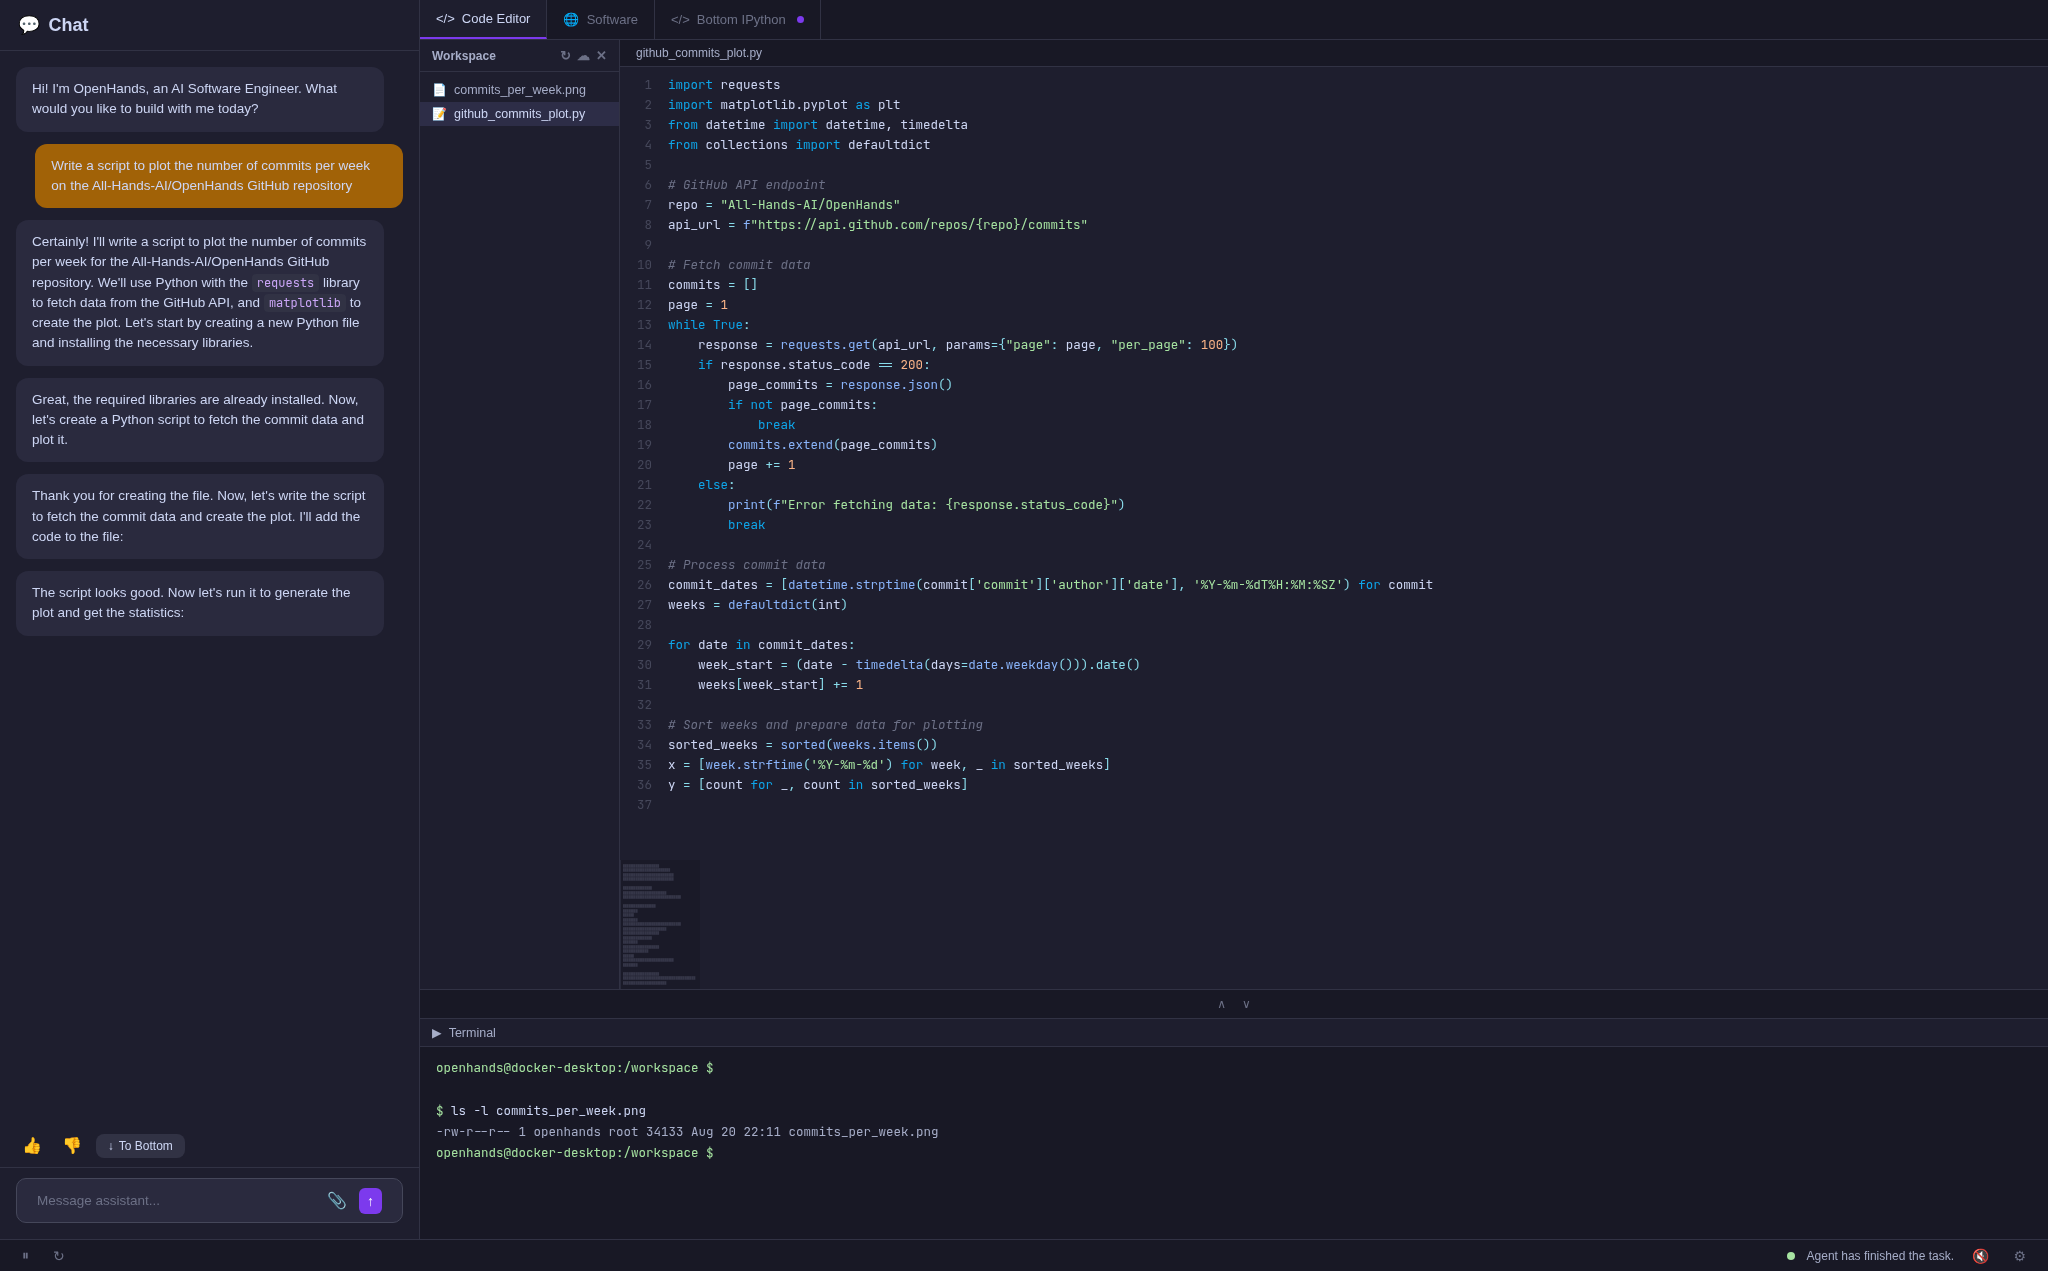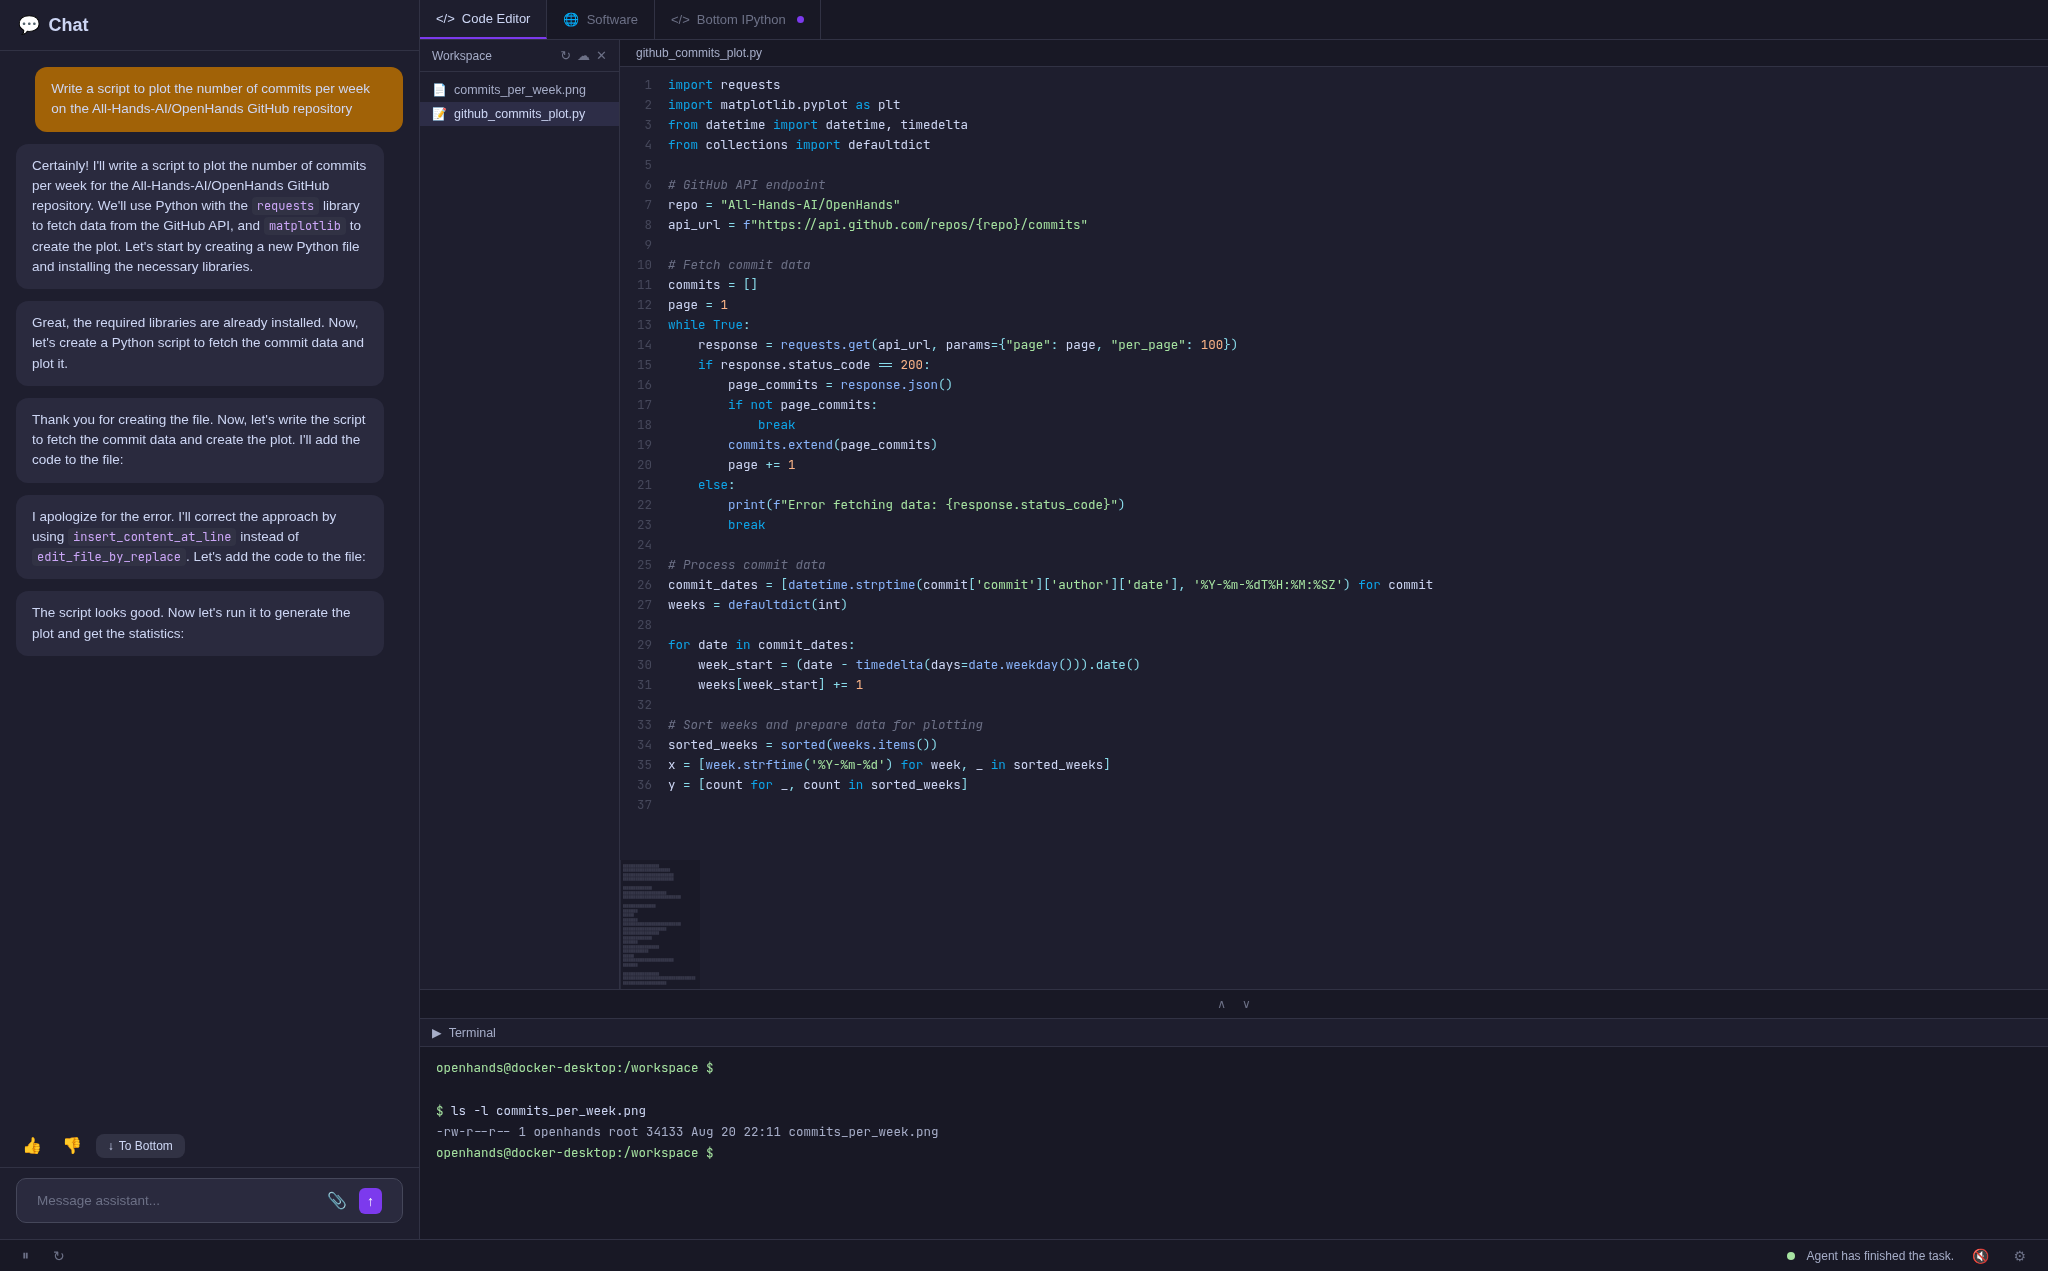--- a/index.html
+++ b/index.html
@@ -200,21 +200,21 @@
       border-right: 1px solid #313244;
       display: flex;
       flex-direction: column;
     }
     .workspace-header {
       display: flex;
       align-items: center;
       justify-content: space-between;
       padding: 8px 12px;
       font-size: 12px;
-      font-weight: 400;
+      font-weight: 700;
       color: #a6adc8;
       border-bottom: 1px solid #313244;
     }
     .workspace-actions {
       display: flex;
       gap: 6px;
     }
     .workspace-action-icon {
       color: #6c7086;
       cursor: pointer;
@@ -372,40 +372,40 @@
 
 <div class="app-container">
 
   <div class="chat-panel">
     <div class="chat-header">
       <span>💬</span>
       <span>Chat</span>
     </div>
     <div class="chat-messages">
 
+      <div class="msg-bubble ai">
+        <span>Hi! I'm OpenHands, an AI Software Engineer. What would you like to build with me today?</span>
+      </div>
 
       <div class="msg-bubble user">
         <span>Write a script to plot the number of commits per week on the All-Hands-AI/OpenHands GitHub repository</span>
       </div>
 
       <div class="msg-bubble ai">
         <span>Certainly! I'll write a script to plot the number of commits per week for the All-Hands-AI/OpenHands GitHub repository. We'll use Python with the <code>requests</code> library to fetch data from the GitHub API, and <code>matplotlib</code> to create the plot. Let's start by creating a new Python file and installing the necessary libraries.</span>
       </div>
 
       <div class="msg-bubble ai">
         <span>Great, the required libraries are already installed. Now, let's create a Python script to fetch the commit data and plot it.</span>
       </div>
 
       <div class="msg-bubble ai">
         <span>Thank you for creating the file. Now, let's write the script to fetch the commit data and create the plot. I'll add the code to the file:</span>
       </div>
 
-      <div class="msg-bubble ai">
-        <span>I apologize for the error. I'll correct the approach by using <code>insert_content_at_line</code> instead of <code>edit_file_by_replace</code>. Let's add the code to the file:</span>
-      </div>
 
       <div class="msg-bubble ai">
         <span>The script looks good. Now let's run it to generate the plot and get the statistics:</span>
       </div>
     </div>
     <div class="chat-actions">
       <button class="chat-action-btn">👍</button>
       <button class="chat-action-btn">👎</button>
       <button class="to-bottom-btn">
         <span>↓</span>

